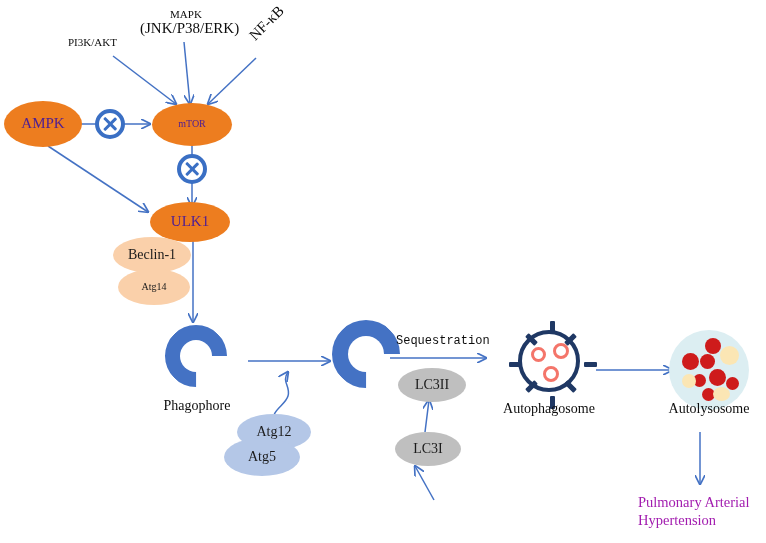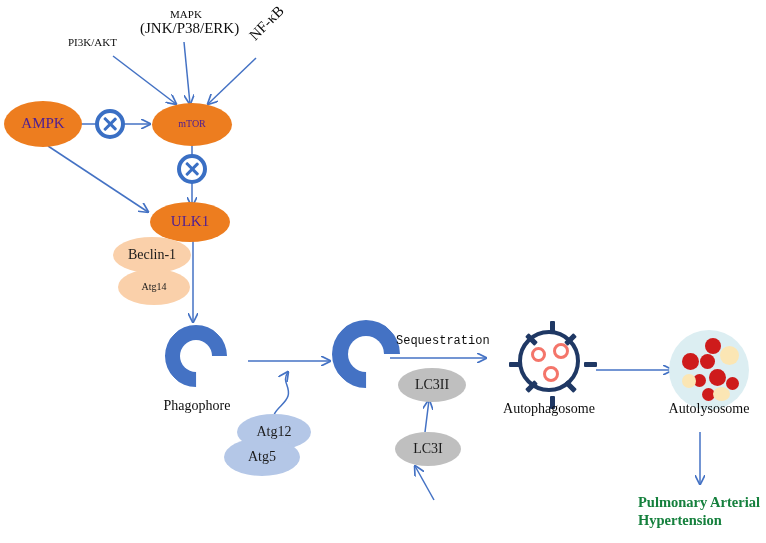--- a/index.html
+++ b/index.html
@@ -12,21 +12,21 @@
         text-align:center;line-height:1.05;}
   .ell{border-radius:50%;}
   .orange{background:#ED7D1F;color:#4c1d95;}
   .peach{background:#FAD0AA;color:#1b1b1b;}
   .peri{background:#B4C7E7;color:#1b1b1b;}
   .gray{background:#BFBFBF;color:#1b1b1b;}
 
   .lbl{position:absolute;color:#0d0d0d;white-space:pre;}
   .lbl.c{text-align:center;}
 
-  .pah{position:absolute;color:#15803d;font-weight:bold;line-height:1.22;}
+  .pah{position:absolute;color:#a21caf;font-weight:normal;line-height:1.22;}
 
   .crescent{position:absolute;border-radius:50%;border-style:solid;
             border-color:#4472C4;box-sizing:border-box;}
   .ctrans{transform:rotate(45deg);}
 
   .ophag{position:absolute;border-radius:50%;box-sizing:border-box;
          border:4px solid #1F3864;background:#fff;}
   .spike{position:absolute;background:#1F3864;border-radius:1px;}
   .ring{position:absolute;border-radius:50%;box-sizing:border-box;
         border:3px solid #F4756A;background:#fff;}

